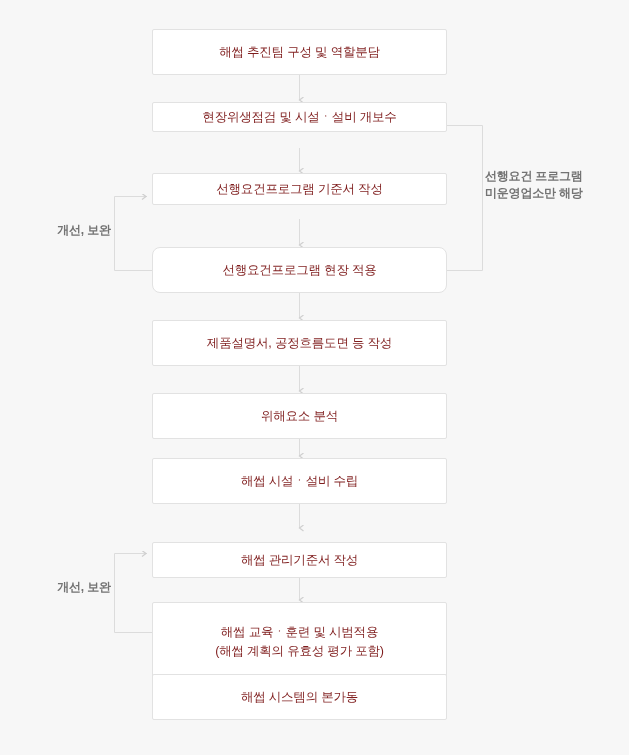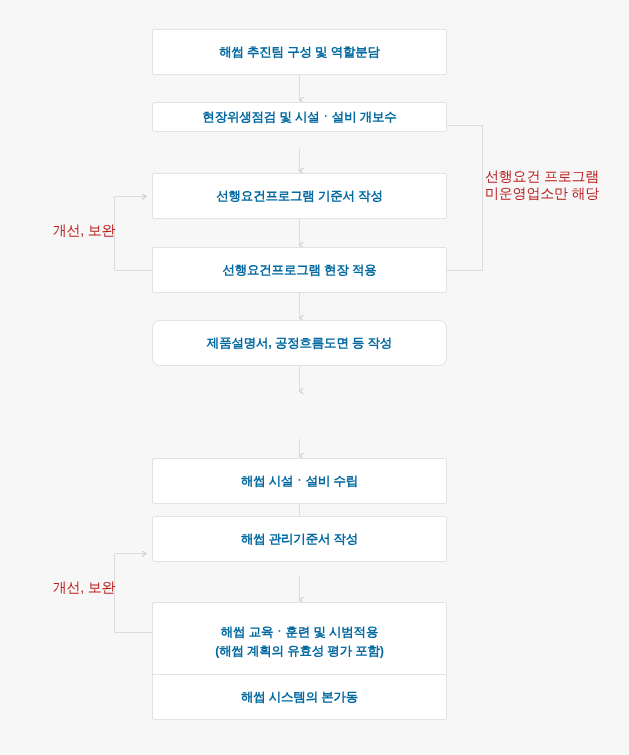--- a/index.html
+++ b/index.html
@@ -40,47 +40,47 @@
     box-sizing: border-box;
     background: #ffffff;
     border: 1px solid #e2e2e2;
     border-radius: 2px;
     display: flex;
     align-items: center;
     justify-content: center;
     text-align: center;
   }
   .proc-label {
-    color: #0369a1;
+    color: #7f1d1d;
     font-size: 12.5px;
-    font-weight: bold;
+    font-weight: normal;
     line-height: 19px;
     letter-spacing: -0.2px;
     white-space: pre-line;
     padding: 0 10px;
   }
 
   
   .b1  { top: 29px;  height: 46px; }
   .b2  { top: 102px; height: 30px; }
-  .b3  { top: 173px; height: 46px; }
-  .b4  { top: 247px; height: 46px; }
-  .b5  { top: 320px; height: 46px; border-radius: 8px; }
+  .b3  { top: 173px; height: 32px; }
+  .b4  { top: 247px; height: 46px; border-radius: 8px; }
+  .b5  { top: 320px; height: 46px; }
   .b6  { top: 393px; height: 46px; }
   .b7  { top: 458px; height: 46px; }
-  .b8  { top: 516px; height: 46px; }
+  .b8  { top: 542px; height: 36px; }
   .b9  { top: 602px; height: 79px; }
   .b10 { top: 674px; height: 46px; }
 
   
   .note {
     position: absolute;
-    color: #b91c1c;
-    font-size: 14px;
-    font-weight: normal;
+    color: #737373;
+    font-size: 12px;
+    font-weight: bold;
     line-height: 17px;
     letter-spacing: -0.2px;
     white-space: pre-line;
   }
   .note-left-upper {
     left: 36px;
     top: 222px;
     width: 96px;
     text-align: center;
   }
@@ -145,20 +145,23 @@
   </div>
 
   <div class="proc-box b4">
     <span class="proc-label">선행요건프로그램 현장 적용</span>
   </div>
 
   <div class="proc-box b5">
     <span class="proc-label">제품설명서, 공정흐름도면 등 작성</span>
   </div>
 
+  <div class="proc-box b6">
+    <span class="proc-label">위해요소 분석</span>
+  </div>
 
   <div class="proc-box b7">
     <span class="proc-label">해썹 시설ㆍ설비 수립</span>
   </div>
 
   <div class="proc-box b8">
     <span class="proc-label">해썹 관리기준서 작성</span>
   </div>
 
   <div class="proc-box b9">

